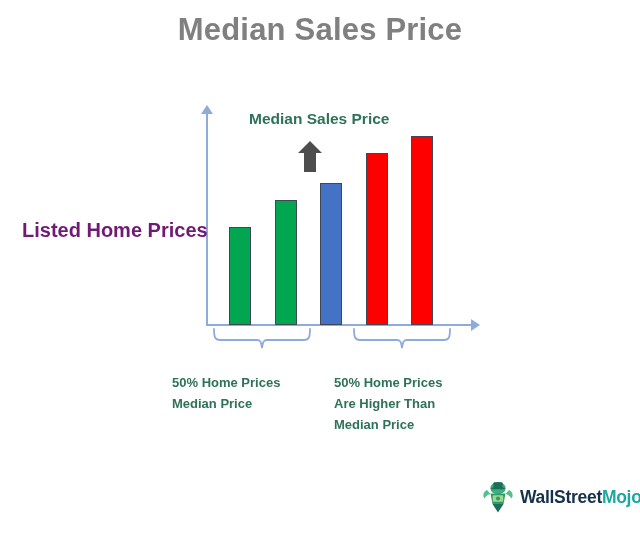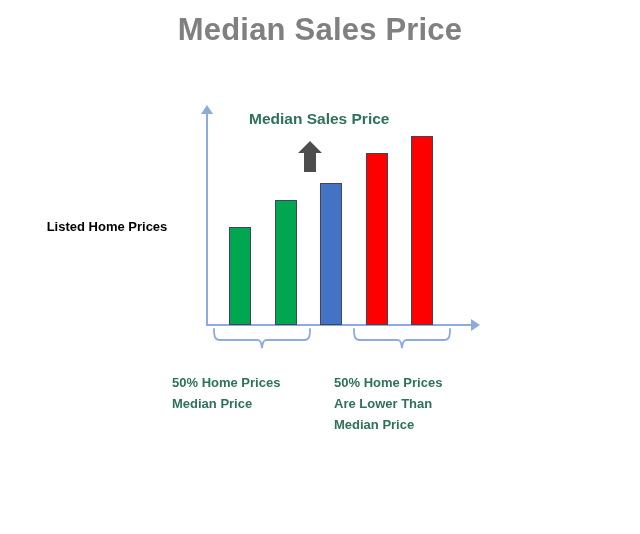--- a/index.html
+++ b/index.html
@@ -96,23 +96,23 @@
     height: 31px;
   }
 
   
   #listed-home-prices-label {
     position: absolute;
     left: 22px;
     top: 219px;
     width: 170px;
     text-align: center;
-    font-size: 13px;
-    font-weight: bold;
-    color: #000000;
+    font-size: 20px;
+    font-weight: bold;
+    color: #701a75;
     white-space: nowrap;
   }
   #median-sales-price-label {
     position: absolute;
     left: 249px;
     top: 110px;
     font-size: 15.5px;
     font-weight: bold;
     color: #2E7258;
     white-space: nowrap;
@@ -205,18 +205,34 @@
       <path d="M2,1 C2,9 3,12 8,12 L45,12 C48,12 49,13 50,20 C51,13 52,12 55,12 L92,12 C97,12 98,9 98,1" fill="none" stroke="#8FAADC" stroke-width="1.8" stroke-linecap="round"></path>
     </svg>
   </div>
 
   <div id="caption-lower" class="caption">
     <span class="caption-line">50% Home Prices</span>
     <span class="caption-line">Median Price</span>
   </div>
   <div id="caption-higher" class="caption">
     <span class="caption-line">50% Home Prices</span>
-    <span class="caption-line">Are Lower Than</span>
+    <span class="caption-line">Are Higher Than</span>
     <span class="caption-line">Median Price</span>
   </div>
 
+  <div id="logo">
+    <svg id="logo-mark" viewBox="0 0 34 34" aria-hidden="true">
+      <ellipse cx="17" cy="8.2" rx="7.6" ry="6.2" fill="#3EAE7C"></ellipse>
+      <rect x="12.4" y="2.2" width="9.2" height="6" rx="1.2" fill="#1C6E5A"></rect>
+      <rect x="10.2" y="7.4" width="13.6" height="1.9" rx="0.9" fill="#1C6E5A"></rect>
+      <path d="M6 10 C2 12 1.5 16 3.5 18.5 C5 16 7 14.5 9.5 14 Z" fill="#53C08C"></path>
+      <path d="M28 10 C32 12 32.5 16 30.5 18.5 C29 16 27 14.5 24.5 14 Z" fill="#53C08C"></path>
+      <path d="M9.5 13.5 L24.5 13.5 L22.5 24 L11.5 24 Z" fill="#2E9B6E"></path>
+      <rect x="11.8" y="15.2" width="10.4" height="6.6" rx="1.1" fill="#9FD98B"></rect>
+      <circle cx="17" cy="18.5" r="2.1" fill="#2E9B6E"></circle>
+      <path d="M11.5 24 L22.5 24 L17 32.5 Z" fill="#1C6E5A"></path>
+    </svg>
+    <div id="logo-text">
+      <span class="logo-wall">WallStreet</span><span class="logo-mojo">Mojo</span>
+    </div>
+  </div>
 
 </div>
 
 </body></html>

